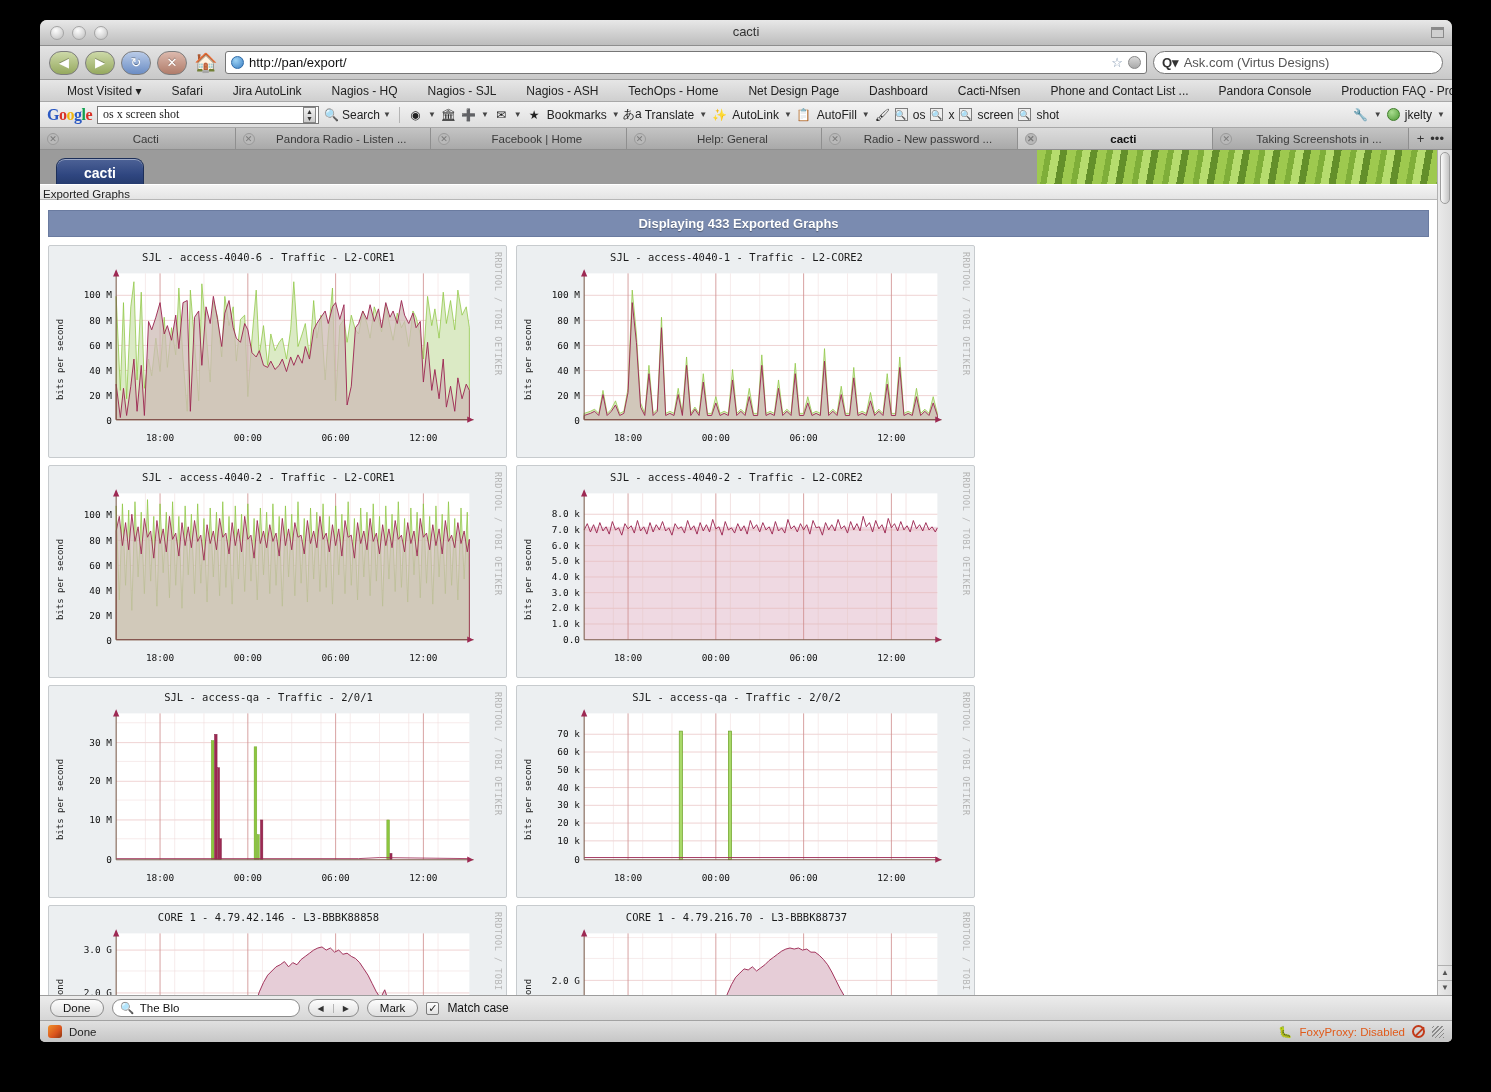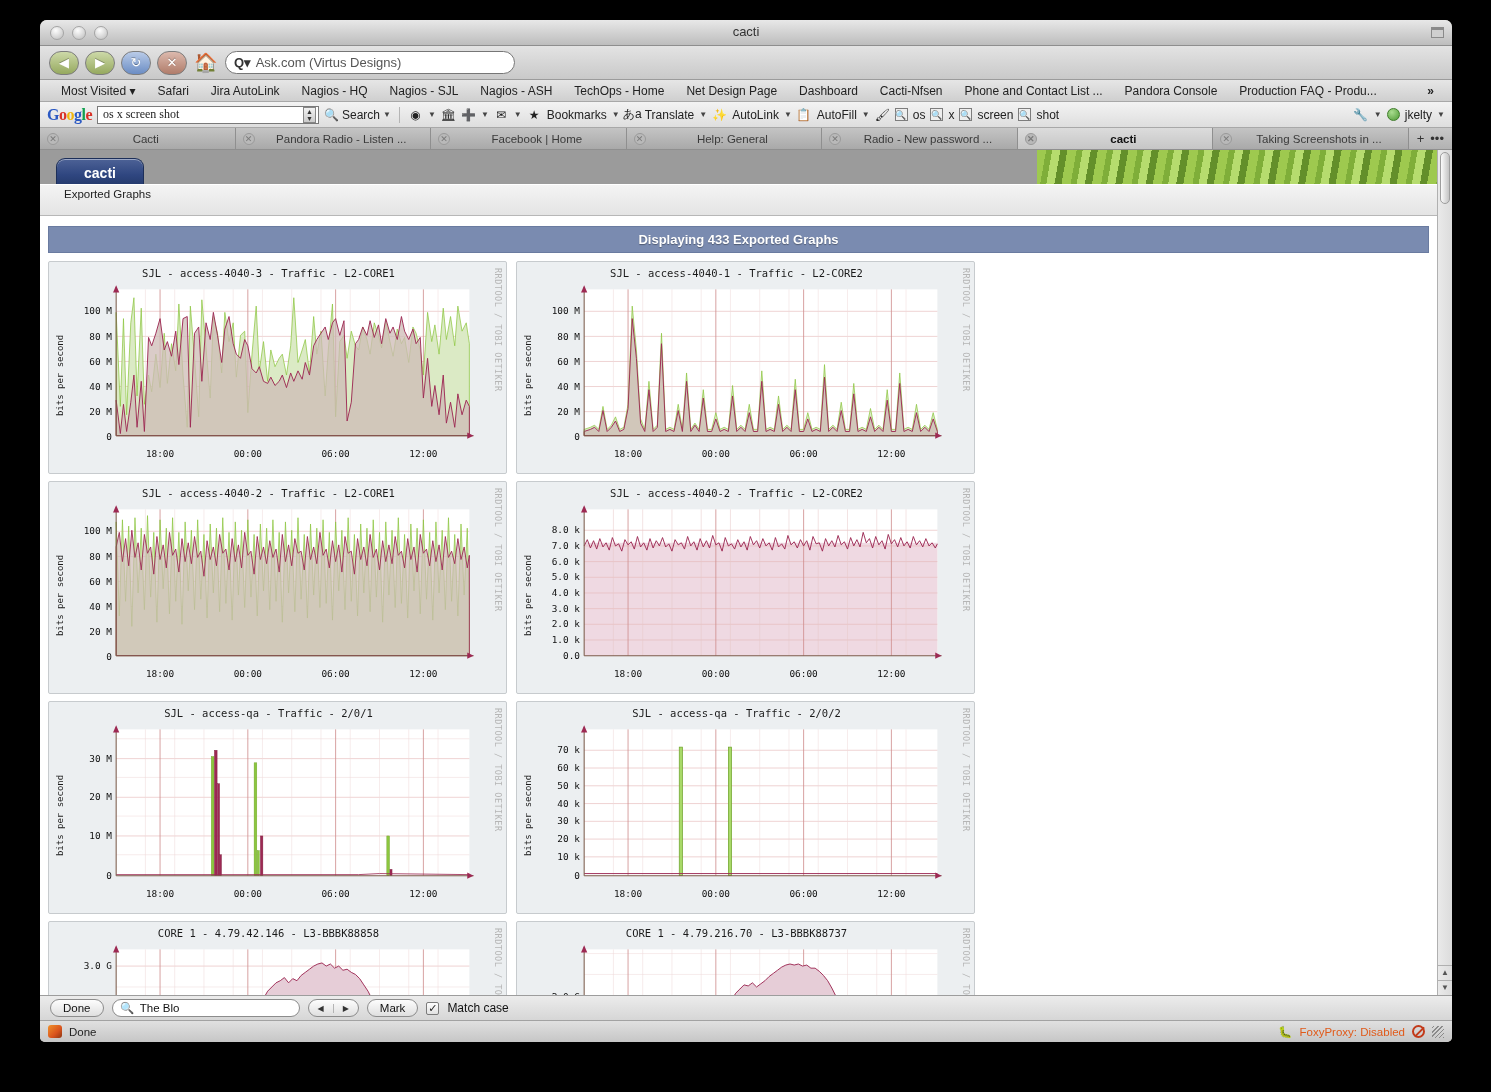--- a/index.html
+++ b/index.html
@@ -85,22 +85,22 @@
   .searchbar {
     width: 290px; height: 23px; background: #fff;
     border: 1px solid #767676; border-radius: 12px;
     display: flex; align-items: center; padding: 0 8px; gap: 5px;
     font-size: 13px; color: #555;
   }
   .q-glyph { font-weight: bold; color: #333; font-size: 13px; }
 
   
   .bookmarks {
-    height: 22px; display: flex; align-items: center; gap: 4px;
-    padding: 0 12px;
+    height: 22px; display: flex; align-items: center; gap: 12px;
+    padding: 0 18px;
     background: linear-gradient(to bottom,#e6e6e6,#cfcfcf);
     border-bottom: 1px solid #a8a8a8;
     font-size: 12px; color: #222; white-space: nowrap;
     flex: 0 0 auto; overflow: hidden;
   }
   .bm { padding: 0 9px; }
   .bm-overflow { margin-left: auto; padding: 0 6px; font-weight: bold; }
 
   
   .gtoolbar {
@@ -187,23 +187,23 @@
     text-align: center; line-height: 28px;
     box-shadow: inset 0 1px 0 rgba(255,255,255,.45);
   }
   .cacti-banner {
     position: absolute; right: 0; top: 0; width: 400px; height: 34px;
     background:
       repeating-linear-gradient(100deg,#9ec94f 0 9px,#7fae39 9px 15px,#b6dc6e 15px 23px,#638f2a 23px 30px),
       #8cbb45;
   }
   .breadcrumb-bar {
-    height: 32px; background: linear-gradient(to bottom,#f4f4f4,#e4e4e4);
+    height: 16px; background: linear-gradient(to bottom,#f4f4f4,#e4e4e4);
     border-top: 1px solid #fff; border-bottom: 1px solid #b7b7b7;
-    font-size: 11.5px; color: #222; padding: 3px 0 0 24px;
+    font-size: 11.5px; color: #222; padding: 3px 0 0 3px;
   }
   .graph-area { padding: 10px 8px 0 8px; }
   .displaying-bar {
     background: #7a8bb0; color: #fff; font-size: 13px; font-weight: bold;
     text-align: center; padding: 5px 0; margin: 0 0 8px 0;
     border: 1px solid #6a7ba0;
     text-shadow: 0 1px 1px rgba(0,0,0,.35);
   }
   .grid { display: flex; flex-wrap: wrap; gap: 7px 9px; }
   .gcell {
@@ -323,20 +323,26 @@
     <div class="title-text">cacti</div>
     <div class="win-resize"></div>
   </div>
 
   <div class="navbar">
     <div class="navbtn nb-back">◀</div>
     <div class="navbtn nb-fwd">▶</div>
     <div class="navbtn nb-reload">↻</div>
     <div class="navbtn nb-stop">✕</div>
     <div class="nb-home">🏠</div>
+    <div class="urlbar">
+      <div class="favicon"></div>
+      <div class="url-text">http://pan/export/</div>
+      <div class="star-icon">☆</div>
+      <div class="rss-icon"></div>
+    </div>
     <div class="searchbar">
       <span class="q-glyph">Q▾</span>
       <span>Ask.com (Virtus Designs)</span>
     </div>
   </div>
 
   <div class="bookmarks">
     <div class="bm">Most Visited ▾</div>
     <div class="bm">Safari</div>
     <div class="bm">Jira AutoLink</div>
@@ -448,21 +454,21 @@
       </div>
       <div class="breadcrumb-bar">Exported Graphs</div>
 
       <div class="graph-area">
         <div class="displaying-bar">Displaying 433 Exported Graphs</div>
 
         <div class="grid">
 
           <div class="gcell">
             <div class="rrd-watermark">RRDTOOL / TOBI OETIKER</div>
-            <div class="gtitle">SJL - access-4040-3 - Traffic - L2-CORE1</div>
+            <div class="gtitle">SJL - access-4040-6 - Traffic - L2-CORE1</div>
             <div class="plotwrap">
               <div class="ylabel">bits per second</div>
               <div class="plot">
                 <svg viewBox="0 0 400 180" preserveAspectRatio="none">
                   <rect x="48" y="8" width="338" height="140" fill="#fff"></rect>
                   <g stroke="#e5b8b8" stroke-width="0.6">
                     <line x1="48" y1="29" x2="386" y2="29"></line>
                       <line x1="48" y1="53" x2="386" y2="53"></line>
                     <line x1="48" y1="77" x2="386" y2="77"></line>
                       <line x1="48" y1="101" x2="386" y2="101"></line>

